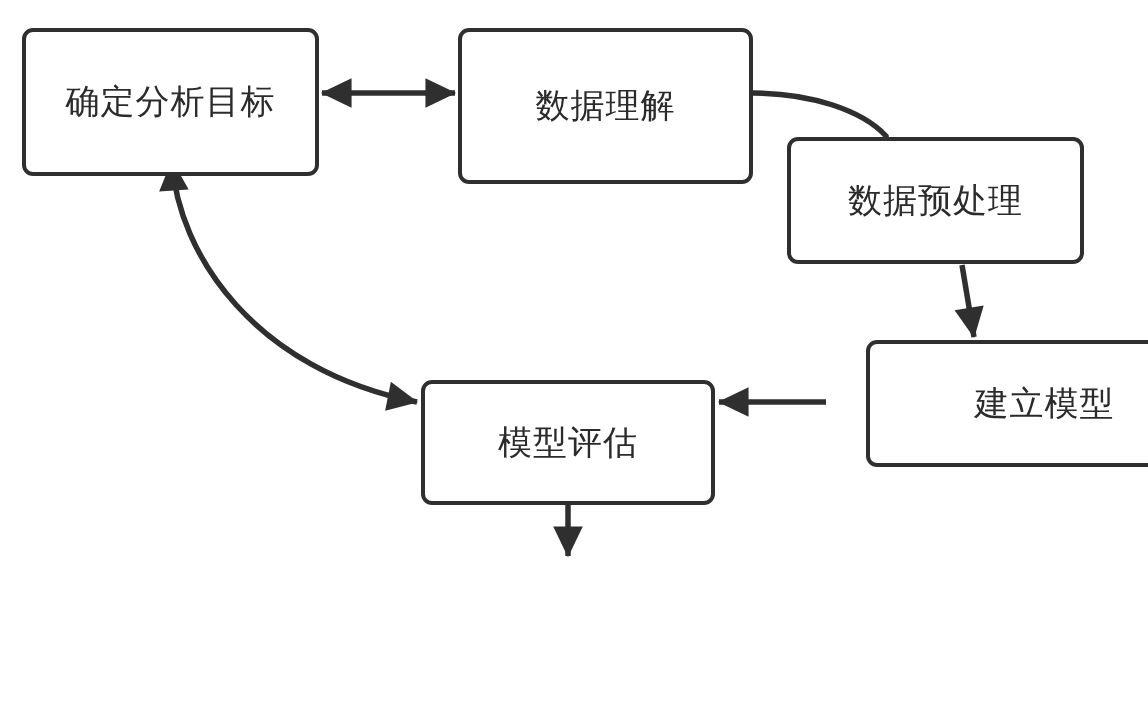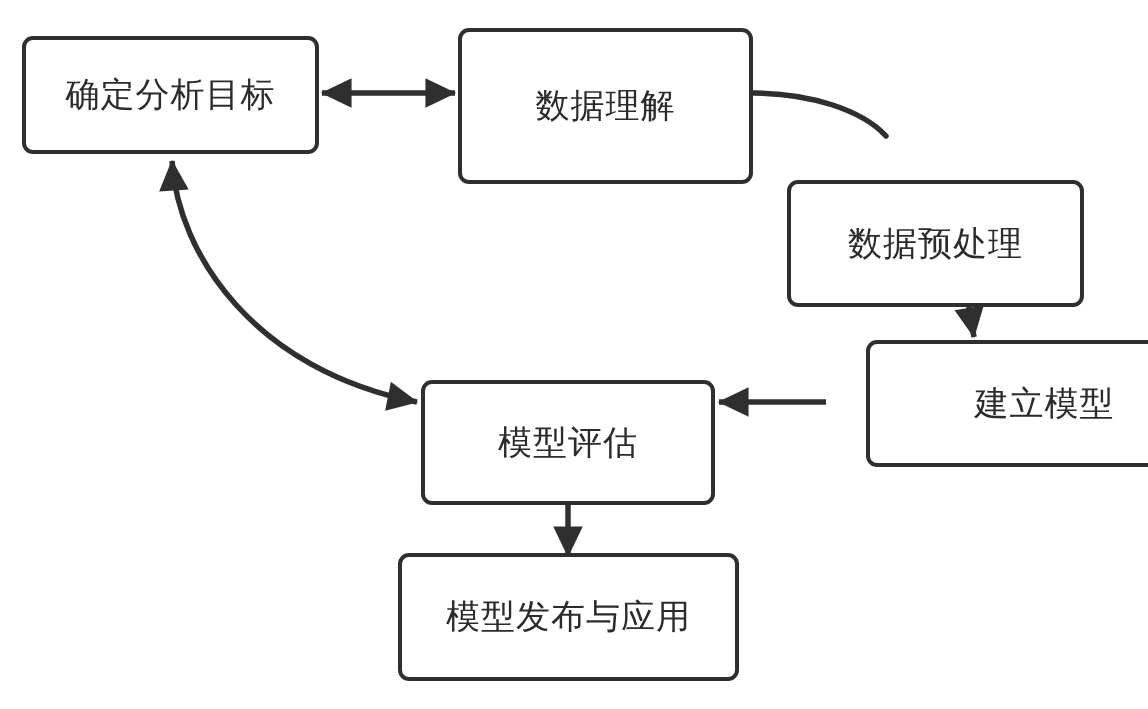--- a/index.html
+++ b/index.html
@@ -66,37 +66,34 @@
 
     <line x1="962" y1="265" x2="974" y2="337" stroke="#2f2f2f" stroke-width="5.5" stroke-linecap="butt" marker-end="url(#arrow-end)"></line>
 
     <line x1="826" y1="402" x2="719" y2="402" stroke="#2f2f2f" stroke-width="5.5" stroke-linecap="butt" marker-end="url(#arrow-end)"></line>
 
     <path d="M 172 161 C 178 255, 255 370, 417 402" fill="none" stroke="#2f2f2f" stroke-width="5.5" stroke-linecap="butt" marker-start="url(#arrow-start)" marker-end="url(#arrow-end)"></path>
 
     <line x1="568" y1="467" x2="568" y2="556" stroke="#2f2f2f" stroke-width="5.5" stroke-linecap="butt" marker-end="url(#arrow-end)"></line>
   </svg>
 
-  <div class="node" style="left:22px; top:36px; width:297px; height:118px;">
+  <div class="node" style="left:22px; top:28px; width:297px; height:148px;">
     <span class="node-label">确定分析目标</span>
   </div>
 
   <div class="node" style="left:458px; top:28px; width:295px; height:156px;">
     <span class="node-label">数据理解</span>
   </div>
 
-  <div class="node" style="left:787px; top:137px; width:297px; height:127px;margin-top:43px;">
+  <div class="node" style="left:787px; top:137px; width:297px; height:127px;">
     <span class="node-label">数据预处理</span>
   </div>
 
   <div class="node" style="left:866px; top:340px; width:357px; height:127px;">
     <span class="node-label">建立模型</span>
   </div>
 
   <div class="node" style="left:421px; top:340px; width:294px; height:125px;margin-top:40px;">
     <span class="node-label">模型评估</span>
   </div>
 
-  <div class="node" style="left:398px; top:553px; width:341px; height:128px;">
-    <span class="node-label">模型发布与应用</span>
-  </div>
 
 </div>
 
 </body></html>

